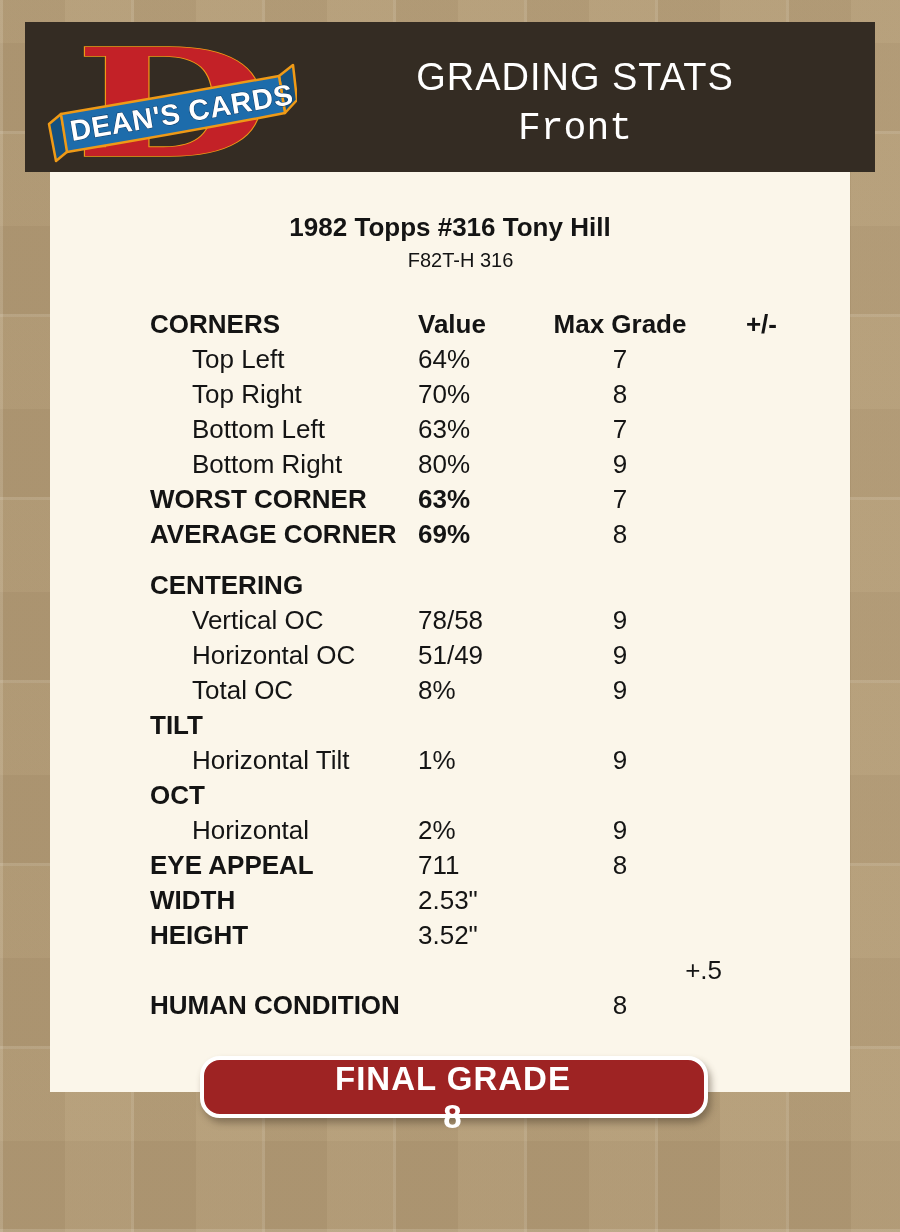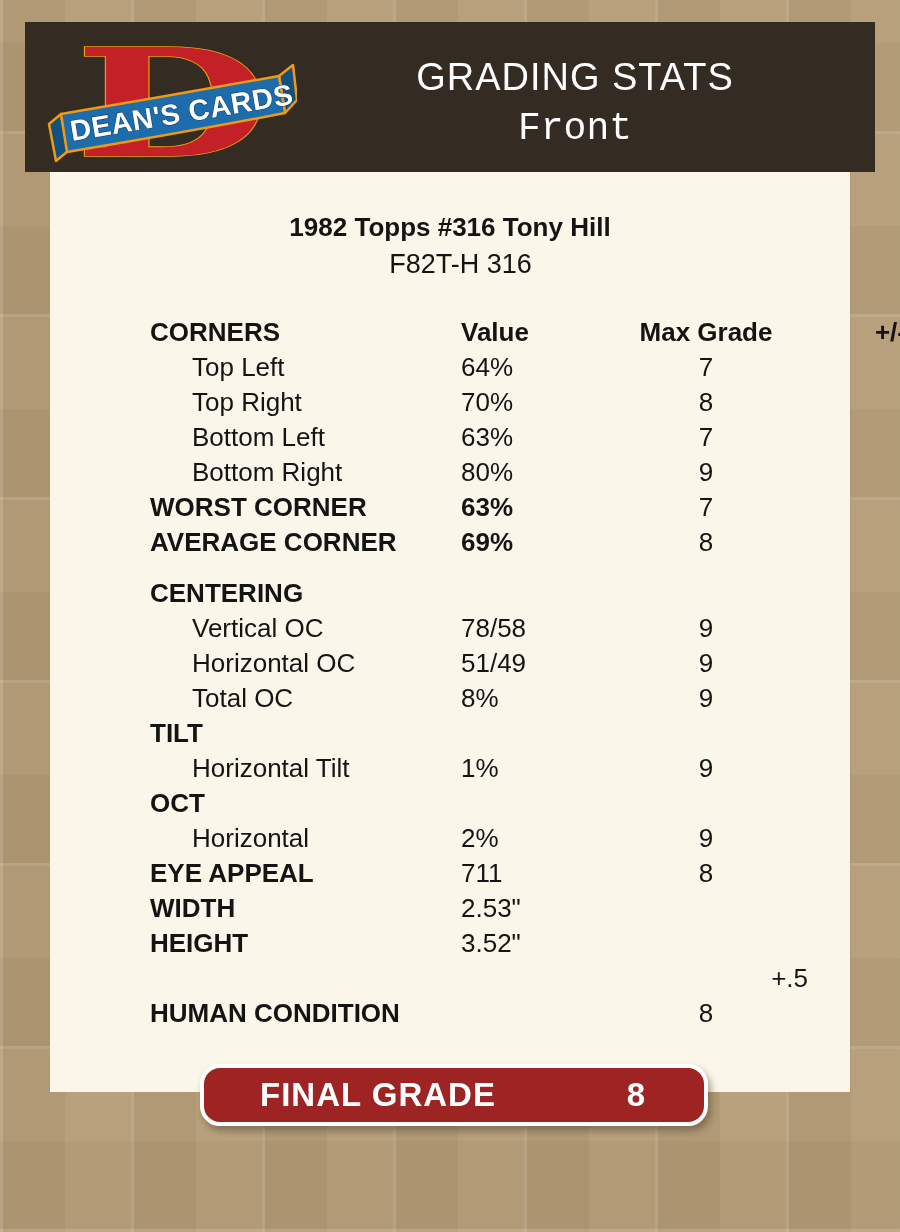--- a/index.html
+++ b/index.html
@@ -37,30 +37,29 @@
   .h-sub   { margin-top: 9px;  font-size: 38px; font-family: Liberation Mono, monospace; }
 
   .panel {
     position: absolute; left: 50px; top: 172px;
     width: 800px; height: 920px;
     background: var(--panel-bg, #fbf6ea);
     color: #141414;
     z-index: 1;
   }
   .card-name { margin-top: 40px; text-align: center; font-size: 26px; font-weight: bold; }
-  .card-code { margin-top: 6px;  text-align: center; font-size: 27px; padding-left: 21px; }
+  .card-code { margin-top: 6px;  text-align: center; font-size: 20px; padding-left: 21px; }
 
   .stats { margin-top: 35px; font-size: 26px; }
   .row {
     display: grid;
     grid-template-columns: 268px 100px 204px 55px;
     padding-left: 100px;
     height: 35px; line-height: 35px;
     white-space: nowrap;
-    gap: 43px;
   }
   .row.gap { margin-top: 16px; }
   .c-label  { text-align: left; }
   .c-label.indent { padding-left: 42px; }
   .c-value  { text-align: left; }
   .c-grade  { text-align: center; }
   .c-adj    { text-align: right; }
   .bold     { font-weight: bold; }
 
   .final-grade {
@@ -69,20 +68,21 @@
     width: 508px; height: 62px;
     background: var(--accent-red, #9e2323);
     border: 4px solid #ffffff;
     border-radius: 20px;
     box-shadow: 3px 5px 7px rgba(70,58,42,0.45);
     display: flex; align-items: center; justify-content: space-between;
     padding: 0 58px 0 56px;
     color: #ffffff; font-size: 33px; font-weight: bold;
     letter-spacing: 1px;
     cursor: pointer;
+    flex-direction: column;
   }
 </style>
 </head>
 <body>
 
 <div class="topbar">
   <div class="logo">
     <svg width="250" height="138" viewBox="0 0 250 138">
 
       <text transform="translate(125,126) scale(1.5,1)" text-anchor="middle" font-family="DejaVu Serif, serif" font-size="150" font-weight="bold" fill="#c32127" stroke="#ef9a16" stroke-width="1.6" paint-order="stroke">D</text>

